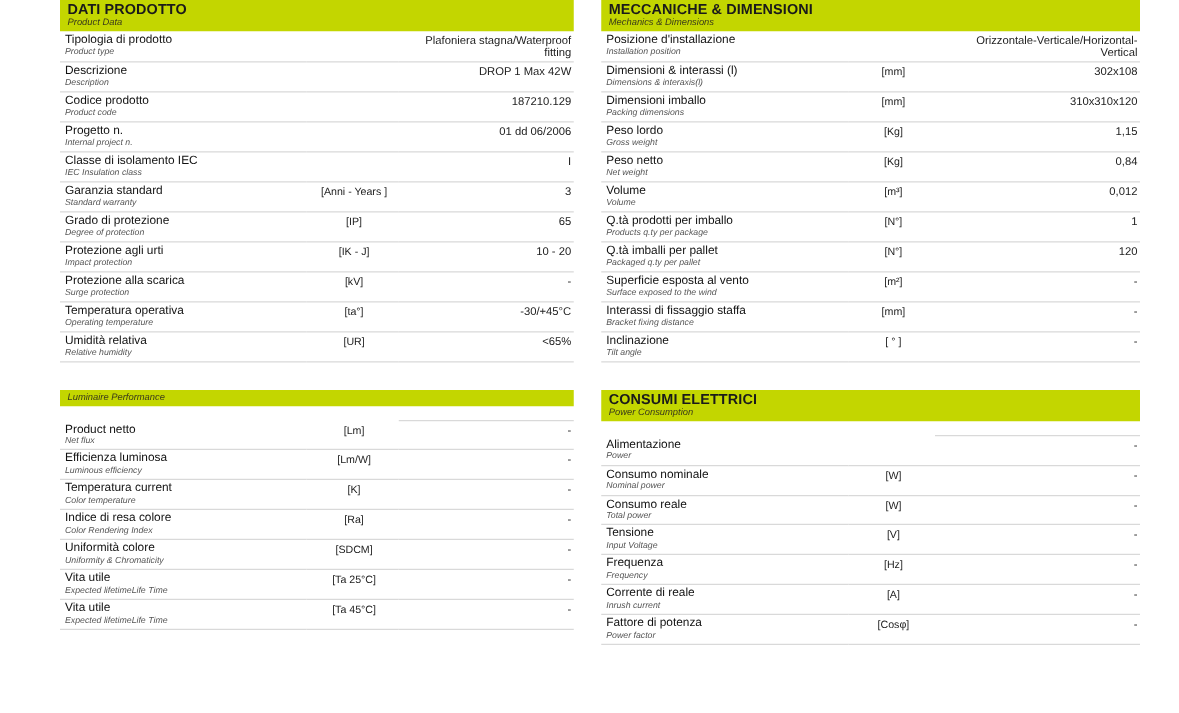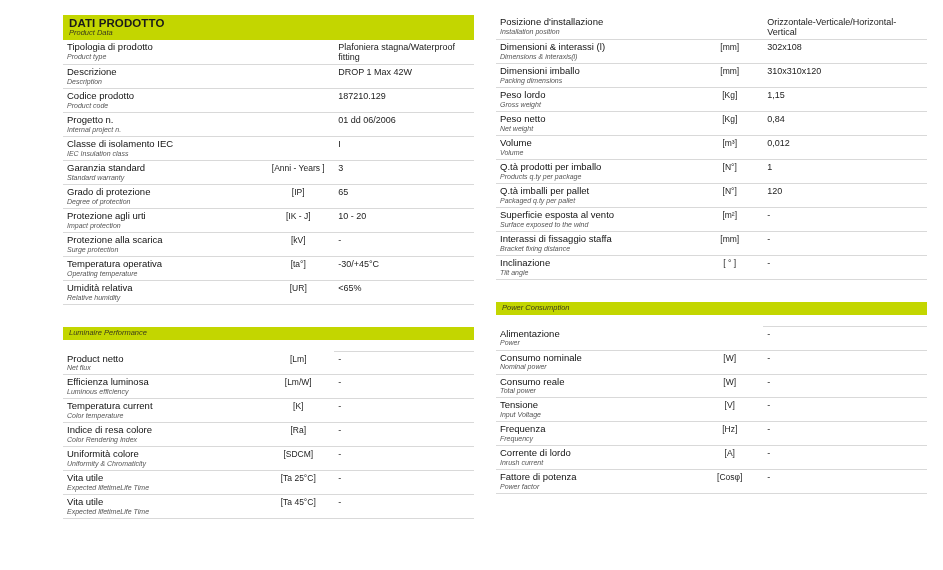--- a/index.html
+++ b/index.html
@@ -8,21 +8,21 @@
     width: 943px; height: 570px;
     background: #ffffff;
     font-family: "Liberation Sans", sans-serif;
     overflow: hidden;
   }
   .page {
     position: relative;
     width: 943px;
     height: 570px;
     background: #ffffff;
-    padding: 15px;
+    padding: 0;
   }
   .columns {
     display: flex;
     flex-direction: row;
     width: 943px;
   }
   .col {
     width: 471px;
     padding: 0 14px 0 14px;
   }
@@ -55,21 +55,21 @@
     table-layout: fixed;
   }
   table.spec tr { }
   table.spec td {
     border-bottom: 1px solid #d9d9d9;
     padding: 2px 2px 2px 4px;
     vertical-align: top;
   }
   td.label { width: 48%; }
   td.unit  { width: 18%; text-align: center; font-size: 8.5px; color: #222; padding-top: 7px; margin-top: 32px; }
-  td.value { width: 34%; text-align: left; font-size: 9px; color: #222; padding-top: 7px; }
+  td.value { width: 34%; text-align: right; font-size: 9px; color: #222; padding-top: 7px; }
 
   .lab-it {
     font-size: 9.5px;
     color: #111;
     line-height: 1.15;
   }
   .lab-en {
     font-size: 7px;
     font-style: italic;
     color: #555;
@@ -283,20 +283,24 @@
             </tr>
           </tbody>
         </table>
       </div>
 
     </div>
 
     <div class="col right">
 
       <div class="section">
+        <div class="section-header">
+          <div class="title">MECCANICHE &amp; DIMENSIONI</div>
+          <div class="subtitle">Mechanics &amp; Dimensions</div>
+        </div>
         <table class="spec">
           <tbody>
             <tr>
               <td class="label">
                 <div class="lab-it">Posizione d'installazione</div>
                 <div class="lab-en">Installation position</div>
               </td>
               <td class="unit"></td>
               <td class="value">Orizzontale-Verticale/Horizontal-Vertical</td>
             </tr>
@@ -381,20 +385,21 @@
               <td class="value">-</td>
             </tr>
           </tbody>
         </table>
       </div>
 
       <div class="spacer-block"></div>
 
       <div class="section">
         <div class="section-header">
+          <div class="title">CONSUMI ELETTRICI</div>
           <div class="subtitle">Power Consumption</div>
         </div>
         <table class="spec">
           <tbody>
             <tr class="perf-topline">
               <td class="label"></td>
               <td class="unit"></td>
               <td class="value"></td>
             </tr>
             <tr>
@@ -432,21 +437,21 @@
             <tr>
               <td class="label">
                 <div class="lab-it">Frequenza</div>
                 <div class="lab-en">Frequency</div>
               </td>
               <td class="unit">[Hz]</td>
               <td class="value">-</td>
             </tr>
             <tr>
               <td class="label">
-                <div class="lab-it">Corrente di lordo</div>
+                <div class="lab-it">Corrente di reale</div>
                 <div class="lab-en">Inrush current</div>
               </td>
               <td class="unit">[A]</td>
               <td class="value">-</td>
             </tr>
             <tr>
               <td class="label">
                 <div class="lab-it">Fattore di potenza</div>
                 <div class="lab-en">Power factor</div>
               </td>

